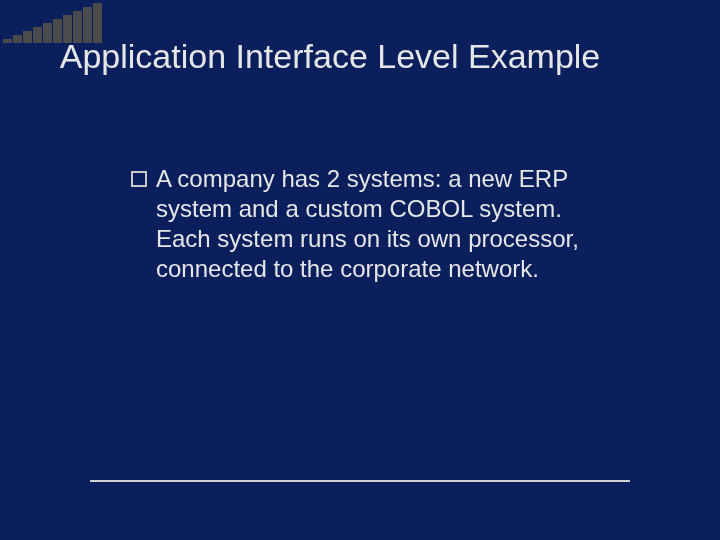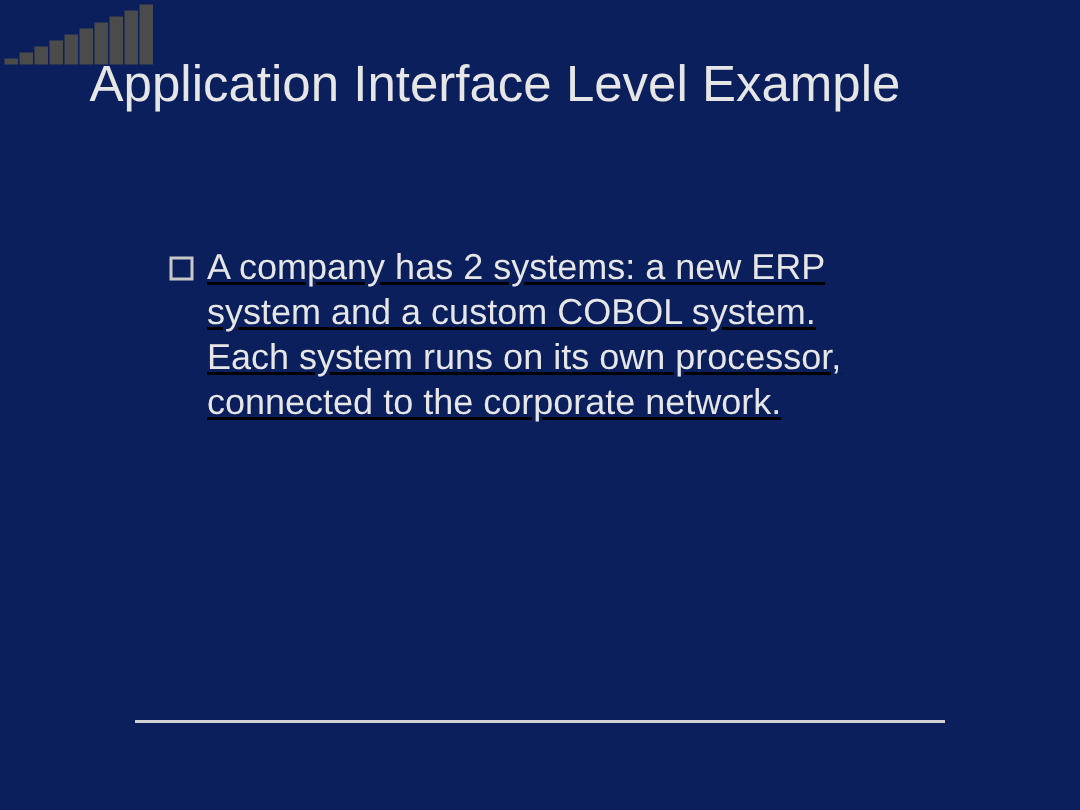--- a/index.html
+++ b/index.html
@@ -38,23 +38,22 @@
     align-items: flex-end;
     gap: 0;
   }
   .bar {
     width: 9px;
     margin-right: 1px;
   }
   .body-block {
     position: absolute;
     top: 164px;
-    left: 113px;
+    left: 131px;
     width: 490px;
-    text-decoration: underline;
   }
   .bullet-row {
     display: flex;
     align-items: flex-start;
   }
   .bullet-box {
     flex: 0 0 auto;
     width: 12px;
     height: 12px;
     border: 2px solid #c8c8c8;

